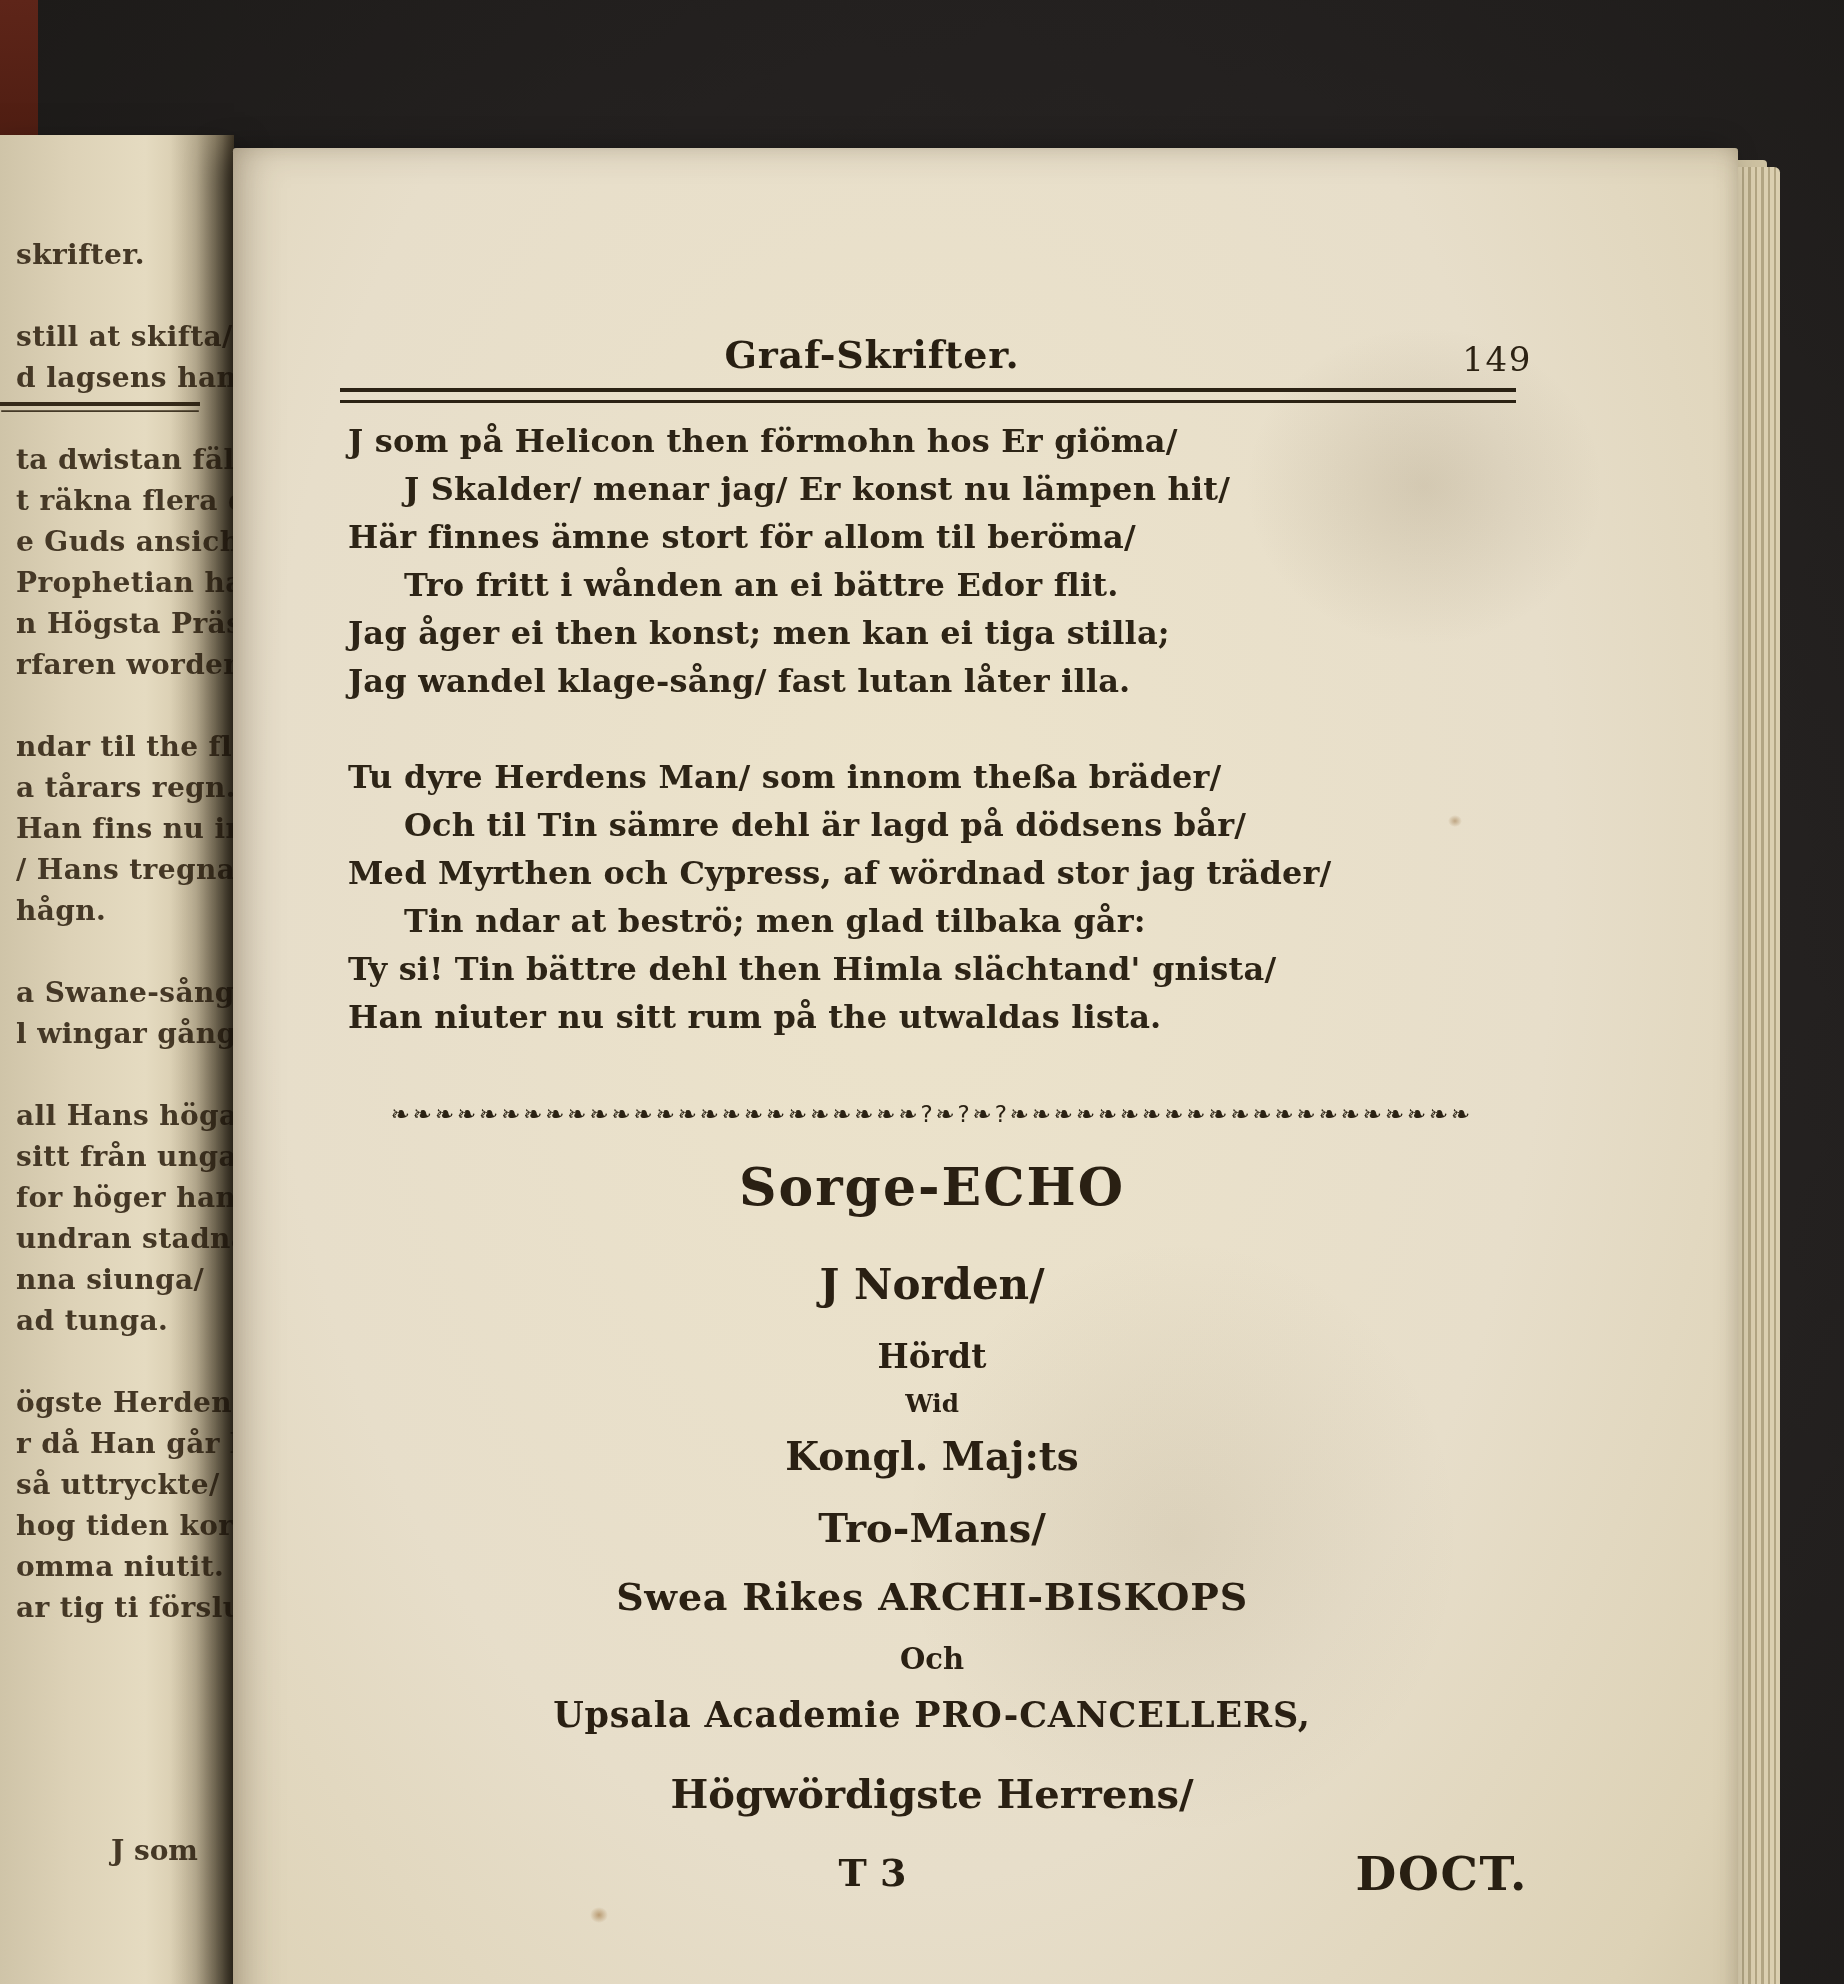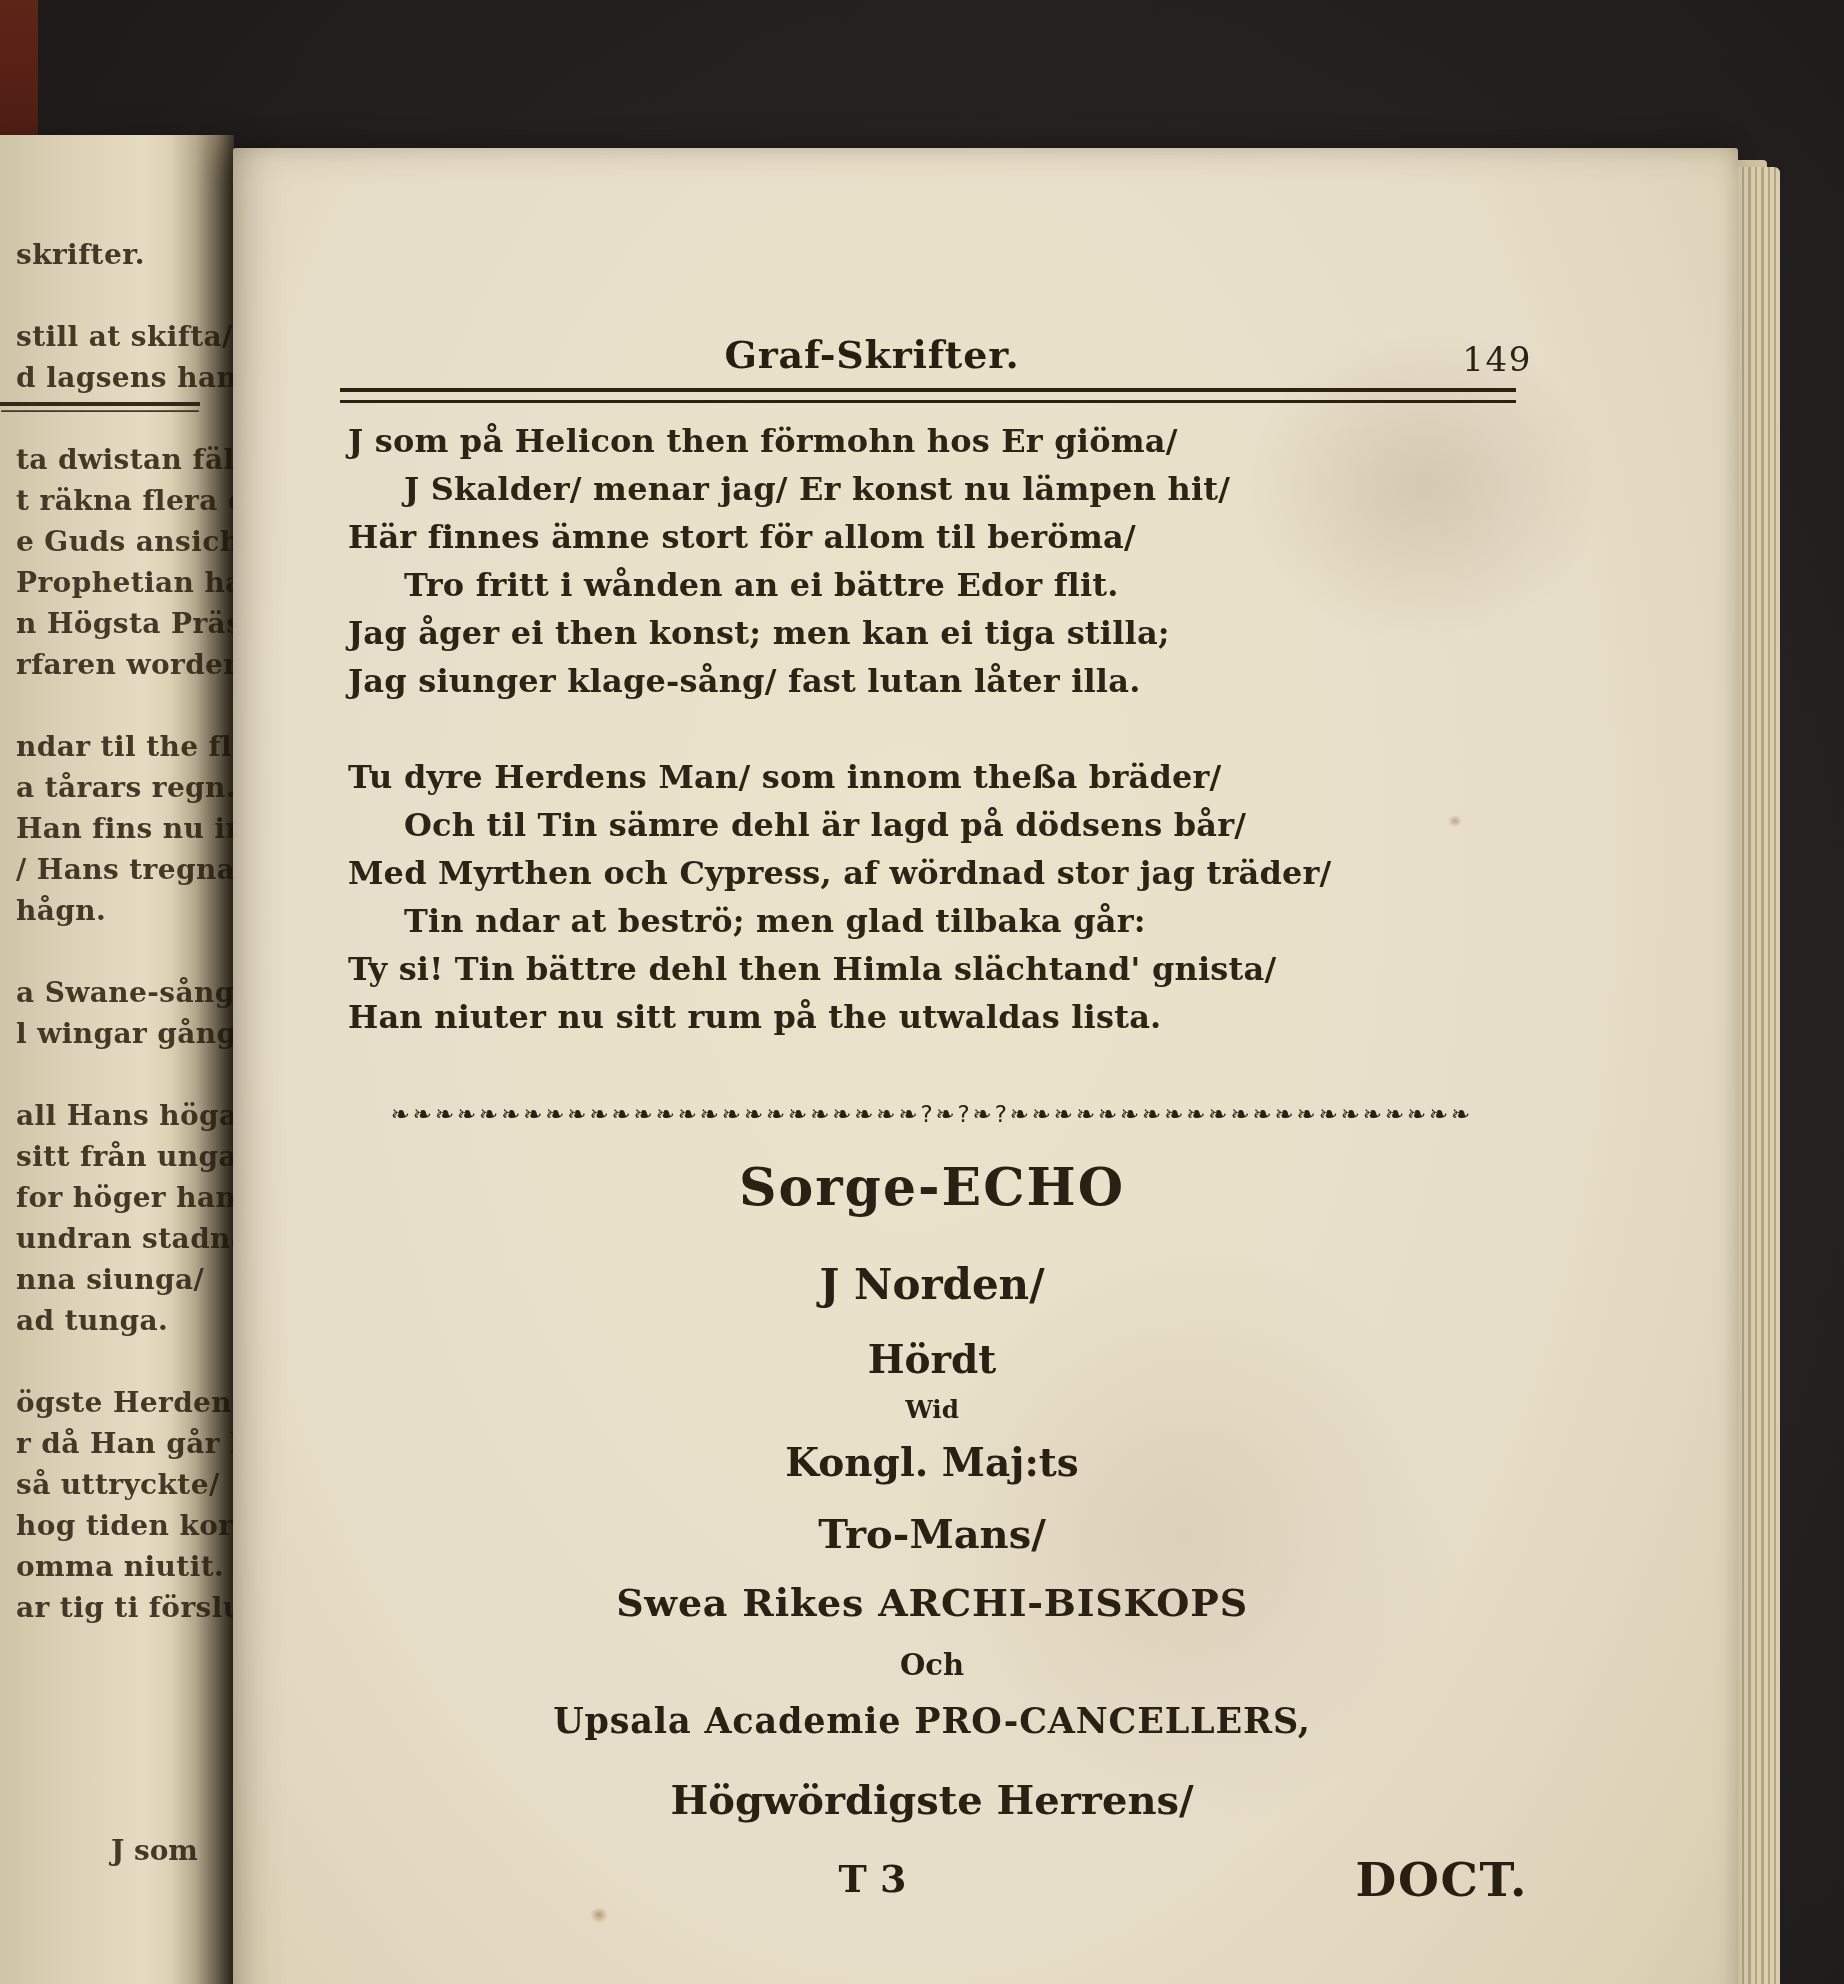--- a/index.html
+++ b/index.html
@@ -83,21 +83,21 @@
   .ornament{
     margin-top:60px;text-align:center;
     font-family:"DejaVu Sans", sans-serif;
     font-size:23px;letter-spacing:2.8px;color:#2b2214;white-space:nowrap;overflow:hidden;
   }
 
   .title-block{margin-top:34px;text-align:center;font-weight:700;color:#2a2013;}
   .title-block > div{line-height:1;}
   .t1{font-size:52px;margin-bottom:51px;letter-spacing:2px;}
   .t2{font-size:42px;margin-bottom:34px;}
-  .t3{font-size:39px;margin-bottom:19px;}
+  .t3{font-size:33px;margin-bottom:19px;}
   .t4{font-size:24.6px;margin-bottom:20px;}
   .t5{font-size:26px;margin-bottom:30px;}
   .t6{font-size:39px;margin-bottom:32px;}
   .t7{font-size:40px;margin-bottom:30px;}
   .t8{font-size:38px;margin-bottom:29px;letter-spacing:0.8px;}
   .t9{font-size:29px;margin-bottom:22.6px;}
   .t10{font-size:35px;margin-bottom:42px;letter-spacing:0.8px;}
   .t11{font-size:40px;}
 
   .foot-row{position:relative;margin-top:36px;height:56px;text-align:right;}
@@ -180,21 +180,21 @@
         <span class="page-number">149</span>
       </div>
       <div class="double-rule"></div>
 
       <div class="stanza">
         <div class="line">J som på Helicon then förmohn hos Er giöma/</div>
         <div class="line indent">J Skalder/ menar jag/ Er konst nu lämpen hit/</div>
         <div class="line">Här finnes ämne stort för allom til beröma/</div>
         <div class="line indent">Tro fritt i wånden an ei bättre Edor flit.</div>
         <div class="line">Jag åger ei then konst; men kan ei tiga stilla;</div>
-        <div class="line">Jag siunger klage-sång/ fast lutan låter illa.</div>
+        <div class="line">Jag wandel klage-sång/ fast lutan låter illa.</div>
       </div>
 
       <div class="stanza second">
         <div class="line">Tu dyre Herdens Man/ som innom theßa bräder/</div>
         <div class="line indent">Och til Tin sämre dehl är lagd på dödsens bår/</div>
         <div class="line">Med Myrthen och Cypress, af wördnad stor jag träder/</div>
         <div class="line indent">Tin ndar at beströ; men glad tilbaka går:</div>
         <div class="line">Ty si! Tin bättre dehl then Himla slächtand' gnista/</div>
         <div class="line">Han niuter nu sitt rum på the utwaldas lista.</div>
       </div>

